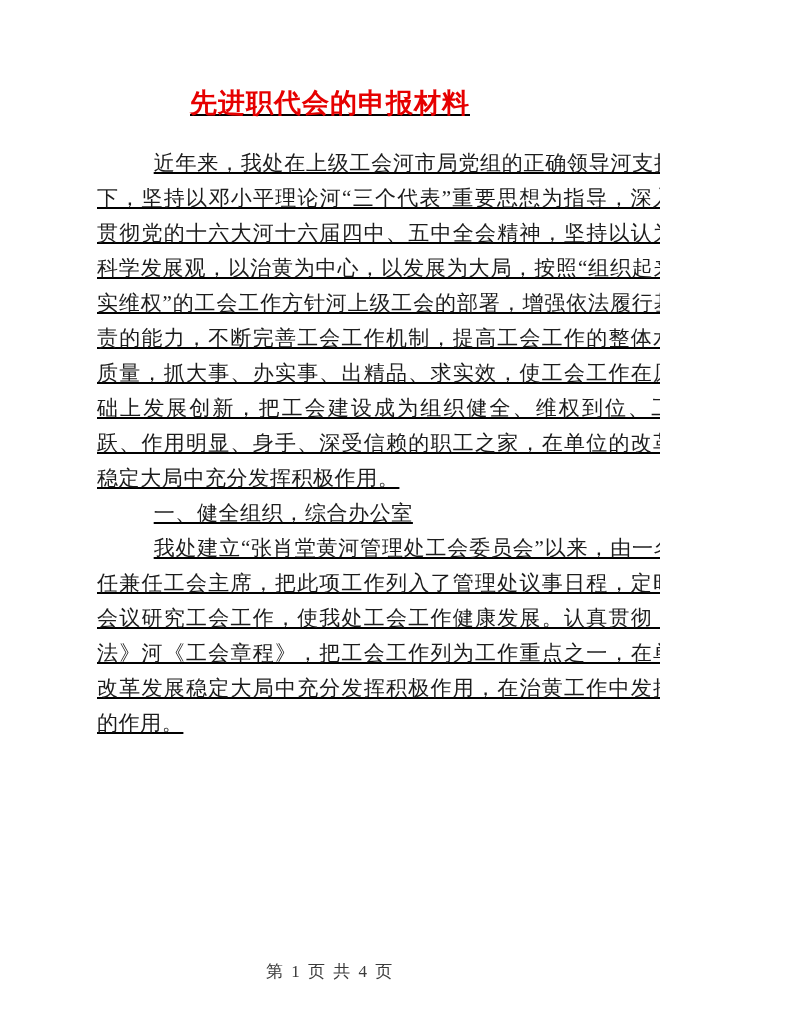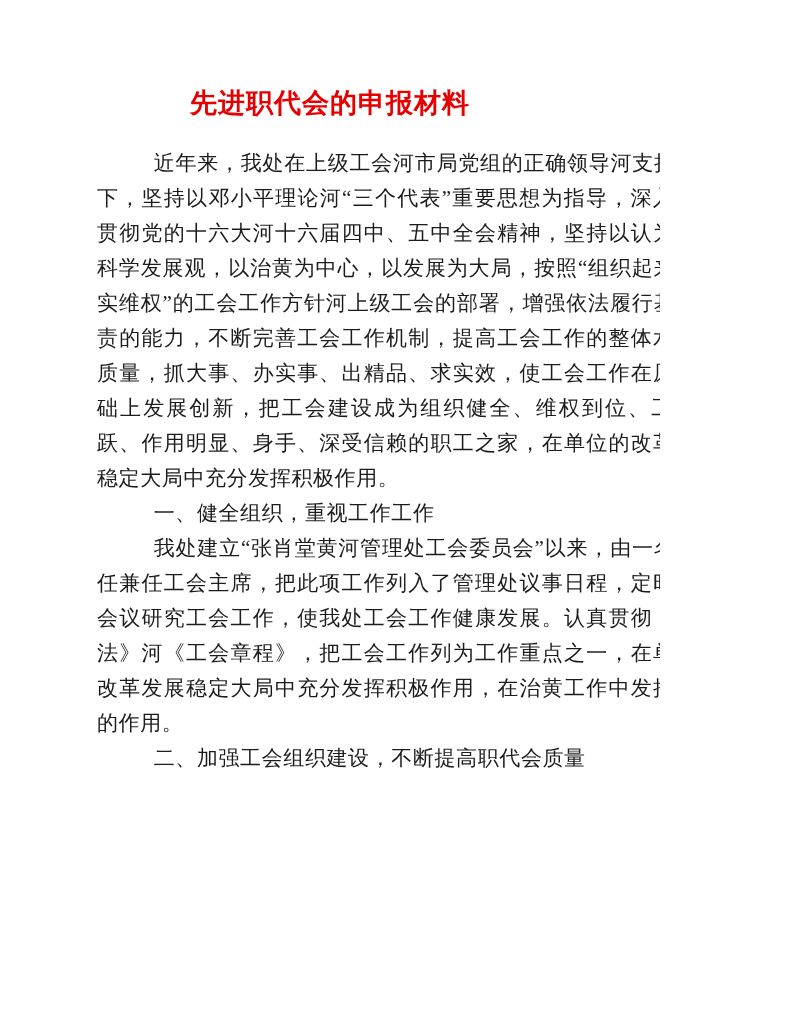--- a/index.html
+++ b/index.html
@@ -7,20 +7,21 @@
     padding: 0;
     background: #ffffff;
   }
   .page {
     position: relative;
     width: 660px;
     height: 1036px;
     background: #ffffff;
     overflow: hidden;
     font-family: "Liberation Serif", "DejaVu Serif", serif;
+    text-decoration: underline;
   }
   .doc-title {
     margin: 0;
     padding-top: 86px;
     margin-bottom: 26px;
     text-align: center;
     font-size: 27px;
     line-height: 34px;
     font-weight: bold;
     letter-spacing: 1px;
@@ -51,18 +52,20 @@
   }
 </style>
 </head>
 <body>
 
 <div class="page">
   <h1 class="doc-title" style="color: rgb(230, 0, 0);">先进职代会的申报材料</h1>
 
   <div class="doc-body" id="doc-body">
       <p>近年来，我处在上级工会河市局党组的正确领导河支持帮助下，坚持以邓小平理论河“三个代表”重要思想为指导，深入学习贯彻党的十六大河十六届四中、五中全会精神，坚持以认为本的科学发展观，以治黄为中心，以发展为大局，按照“组织起来，切实维权”的工会工作方针河上级工会的部署，增强依法履行基本职责的能力，不断完善工会工作机制，提高工会工作的整体水平河质量，抓大事、办实事、出精品、求实效，使工会工作在原有基础上发展创新，把工会建设成为组织健全、维权到位、工作活跃、作用明显、身手、深受信赖的职工之家，在单位的改革发展稳定大局中充分发挥积极作用。</p>
-      <p>一、健全组织，重视工作工作</p>
+      <p>一、健全组织，综合办公室</p>
       <p>我处建立“张肖堂黄河管理处工会委员会”以来，由一名副主任兼任工会主席，把此项工作列入了管理处议事日程，定时召开会议研究工会工作，使我处工会工作健康发展。认真贯彻《工会法》河《工会章程》，把工会工作列为工作重点之一，在单位的改革发展稳定大局中充分发挥积极作用，在治黄工作中发挥重要的作用。</p>
-      <p>二、加强工会组织建设，不断提高职代会质量</p>
     </div>
 
+  <div class="page-footer">
+    <span>第 1 页 共 4 页</span>
+  </div>
 </div>
 
 </body></html>

